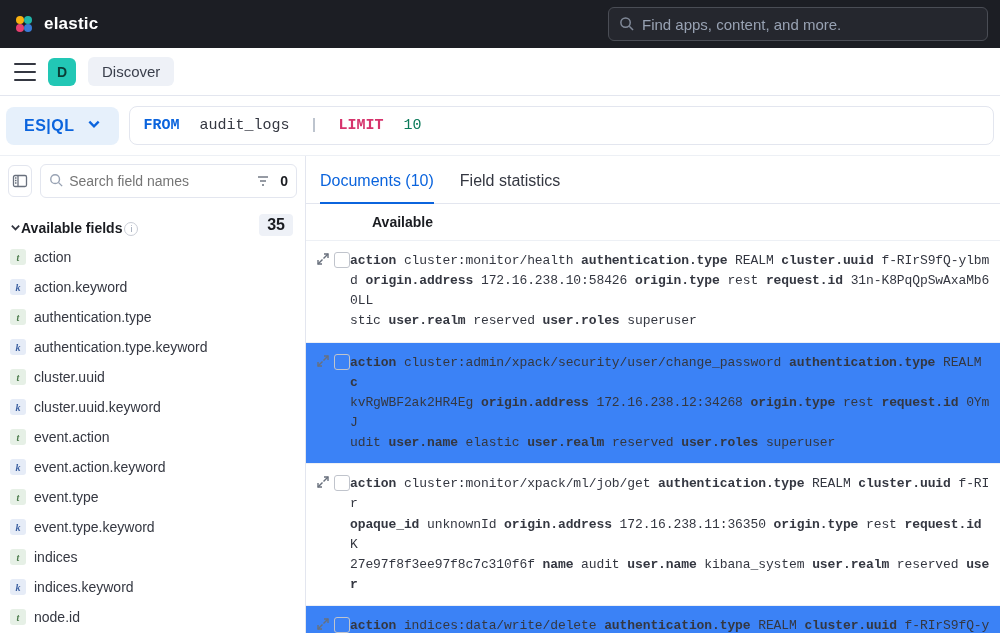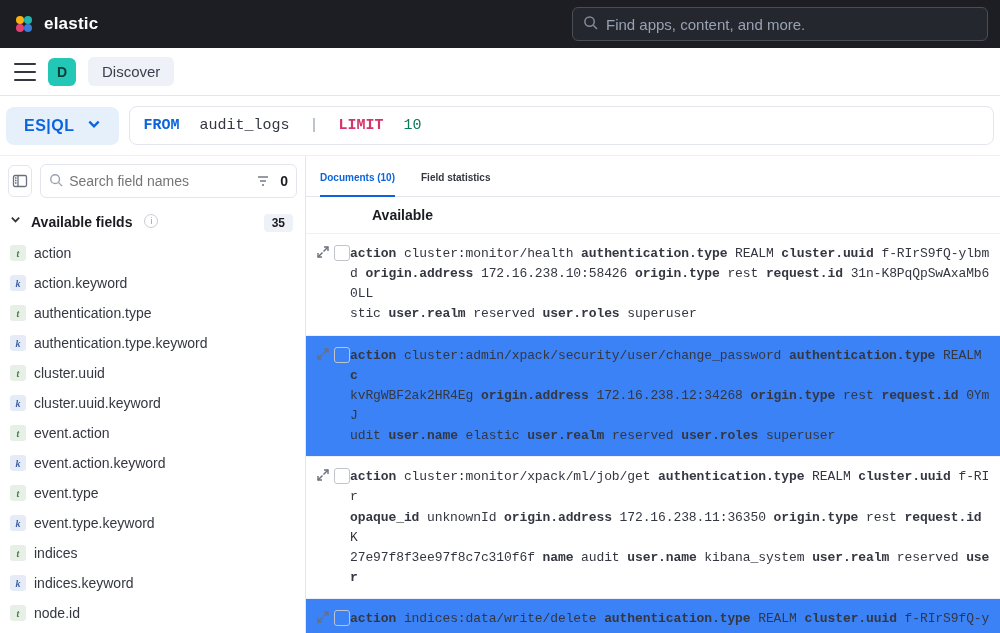--- a/index.html
+++ b/index.html
@@ -3,21 +3,21 @@
 <meta charset="utf-8">
 <style>
 * { box-sizing: border-box; margin: 0; padding: 0; }
 body { font-family: -apple-system, BlinkMacSystemFont, "Segoe UI", Helvetica, Arial, sans-serif; font-size: 14px; color: #1a1c21; background: #fff; width: 1000px; height: 633px; overflow: hidden; }
 
 
 .top-header { background: #1c1e24; height: 48px; display: flex; align-items: center; padding: 0 12px; }
 .logo-cluster { width: 24px; height: 24px; margin-right: 8px; position: relative; }
 .logo-cluster svg { width: 24px; height: 24px; }
 .brand { color: #fff; font-weight: 600; font-size: 17px; letter-spacing: 0.2px; }
-.top-search { margin-left: auto; display: flex; align-items: center; background: #25272e; border: 1px solid #4a4d55; border-radius: 6px; height: 34px; width: 416px; padding: 8px 10px; color: #98a2b3; }
+.top-search { margin-left: auto; display: flex; background: #25272e; border: 1px solid #4a4d55; border-radius: 6px; height: 34px; width: 380px; padding: 8px 10px; color: #98a2b3; }
 .top-search .sicon { margin-right: 8px; opacity: 0.8; }
 .top-search .ph { font-size: 15px; }
 
 
 .sub-header { height: 48px; display: flex; align-items: center; padding: 0 14px; border-bottom: 1px solid #e3e6ef; gap: 12px; }
 .hamburger { width: 22px; height: 18px; display: flex; flex-direction: column; justify-content: space-between; cursor: pointer; }
 .hamburger span { height: 2px; background: #343741; border-radius: 1px; }
 .avatar { width: 28px; height: 28px; border-radius: 6px; background: #22c7b5; color: #0a3d36; font-weight: 700; display: flex; align-items: center; justify-content: center; font-size: 14px; }
 .discover-chip { background: #eef1f7; color: #3a3f4c; border-radius: 6px; padding: 6px 14px; font-size: 15px; }
 
@@ -35,36 +35,36 @@
 
 .main { display: flex; height: calc(633px - 48px - 48px - 56px); }
 .sidebar { width: 306px; border-right: 1px solid #e3e6ef; display: flex; flex-direction: column; }
 .side-top { display: flex; align-items: center; padding: 8px 8px; gap: 8px; }
 .side-iconbtn { width: 32px; height: 32px; border: 1px solid #e3e6ef; border-radius: 6px; display: flex; align-items: center; justify-content: center; color: #69707d; }
 .field-search { flex: 1; display: flex; align-items: center; border: 1px solid #e3e6ef; border-radius: 6px; height: 34px; padding: 0 8px; color: #69707d; gap: 6px; }
 .field-search input { border: none; outline: none; flex: 1; font-size: 14px; color: #343741; background: transparent; }
 .field-search .count { font-weight: 700; color: #1a1c21; margin-left: 4px; }
 .eq-icon { color: #69707d; }
 
-.avail-header { display: flex; align-items: flex-start; padding: 8px 12px 6px 10px; gap: 10px; }
+.avail-header { display: flex; align-items: flex-end; padding: 8px 12px 6px 10px; gap: 0; }
 .avail-header .chev { font-size: 12px; }
 .avail-header .lbl { font-weight: 700; font-size: 14px; }
 .avail-header .info { width: 14px; height: 14px; border: 1px solid #c9cdd6; border-radius: 50%; display: inline-flex; align-items: center; justify-content: center; font-size: 9px; color: #98a2b3; margin-left: 2px; }
-.avail-header .count { margin-left: auto; background: #eef1f7; border-radius: 4px; padding: 2px 8px; font-weight: 700; font-size: 12px; }
+.avail-header .count { margin-left: auto; background: #eef1f7; border-radius: 4px; padding: 2px 8px; font-weight: 700; font-size: 16px; }
 
 .field-list { overflow-y: auto; flex: 1; }
 .field-item { display: flex; align-items: center; padding: 7px 12px 7px 10px; gap: 8px; font-size: 14px; color: #343741; cursor: pointer; }
 .type-badge { width: 16px; height: 16px; border-radius: 3px; display: flex; align-items: center; justify-content: center; font-size: 10px; font-style: italic; font-weight: 600; font-family: Georgia, serif; }
 .tb-t { background: #e6f0e6; color: #4a7a4a; }
 .tb-k { background: #e6ecf7; color: #3a5fa0; }
 
 
 .content { flex: 1; display: flex; flex-direction: column; overflow: hidden; }
 .tabs { display: flex; gap: 26px; padding: 10px 14px 0 14px; border-bottom: 1px solid #e3e6ef; }
-.tab { padding: 6px 0 12px 0; font-weight: 700; font-size: 10px; color: #343741; cursor: pointer; }
+.tab { padding: 6px 0 12px 0; font-weight: 400; font-size: 16px; color: #343741; cursor: pointer; }
 .tab.active { color: #0b64dd; border-bottom: 2px solid #0b64dd; margin-bottom: -1px; }
 
 .doc-header { padding: 10px 14px 10px 66px; font-weight: 700; font-size: 14px; border-bottom: 1px solid #edf0f5; }
 
 .doc-list { overflow-y: auto; flex: 1; }
 .doc-row { display: flex; padding: 10px 10px; border-bottom: 1px solid #edf0f5; }
 .doc-row.alt { background: #3b82f6; }
 .expand-icon { width: 18px; color: #69707d; padding-top: 1px; flex-shrink: 0; }
 .row-check { width: 16px; height: 16px; border: 1.5px solid #c0c4cc; border-radius: 3px; margin-top: 1px; flex-shrink: 0; }
 .doc-body { font-family: "SFMono-Regular", Consolas, "Liberation Mono", Menlo, monospace; font-size: 13px; line-height: 1.55; color: #343741; overflow: hidden; word-break: break-all; letter-spacing: -0.1px; }

